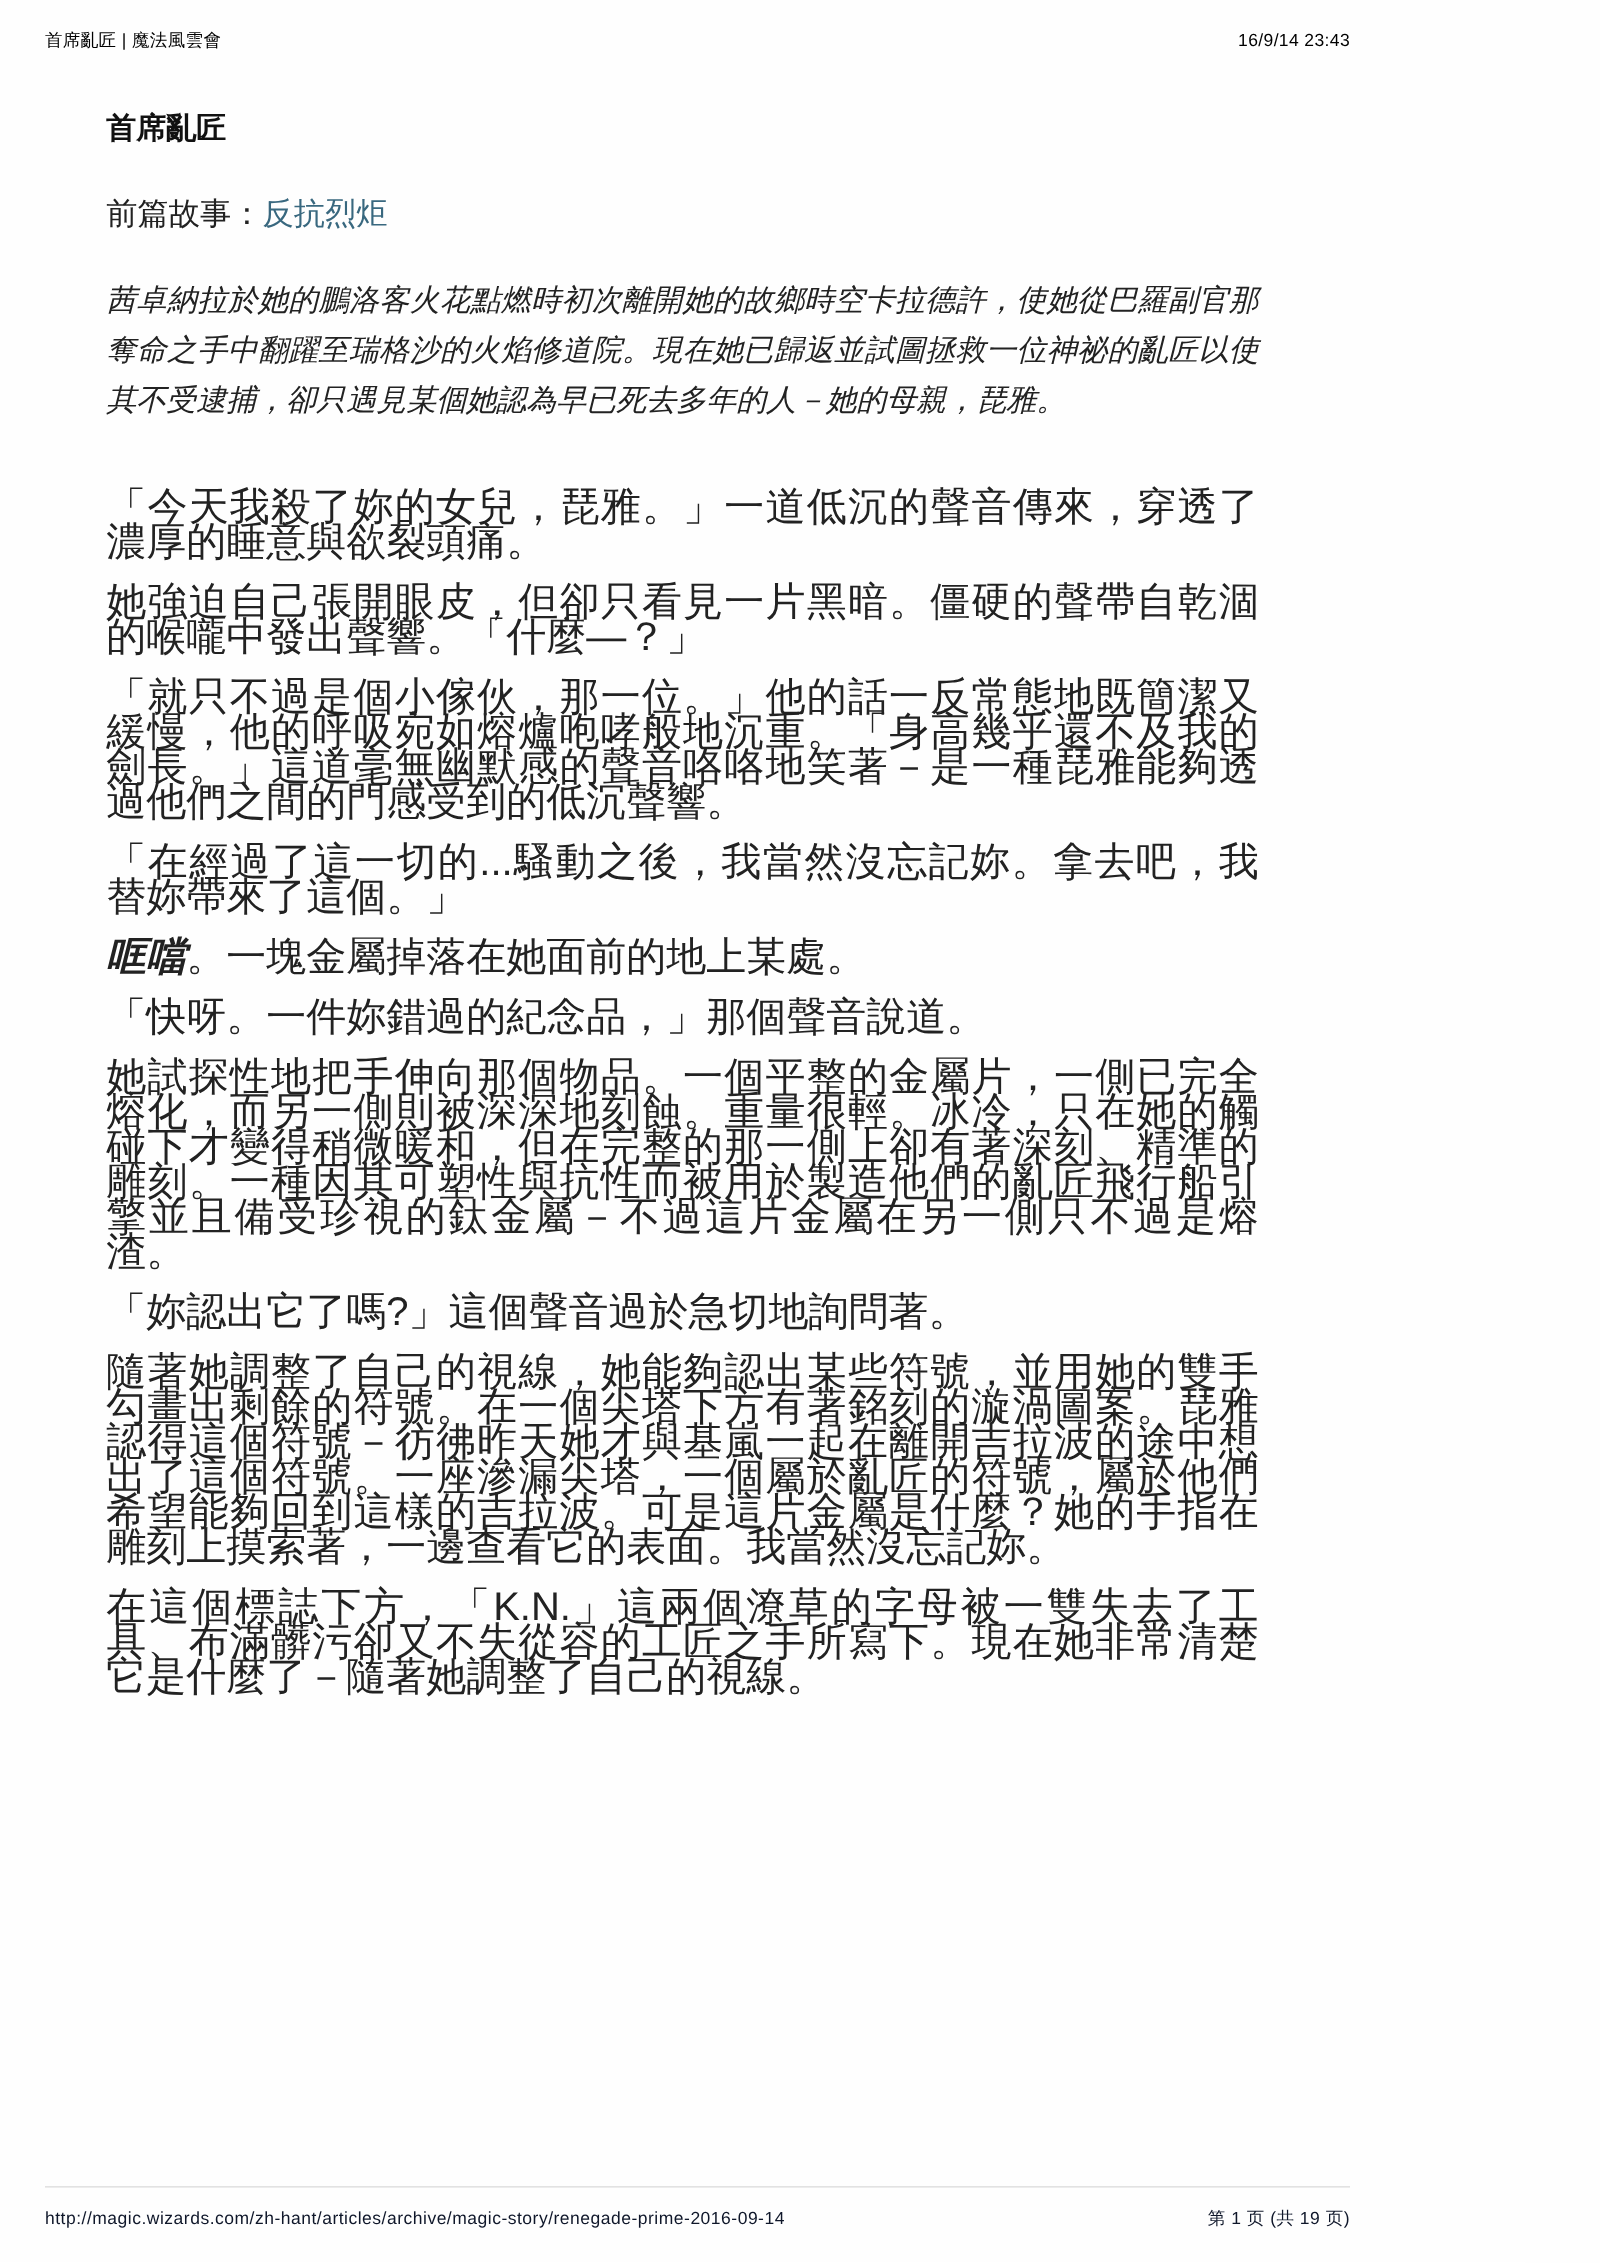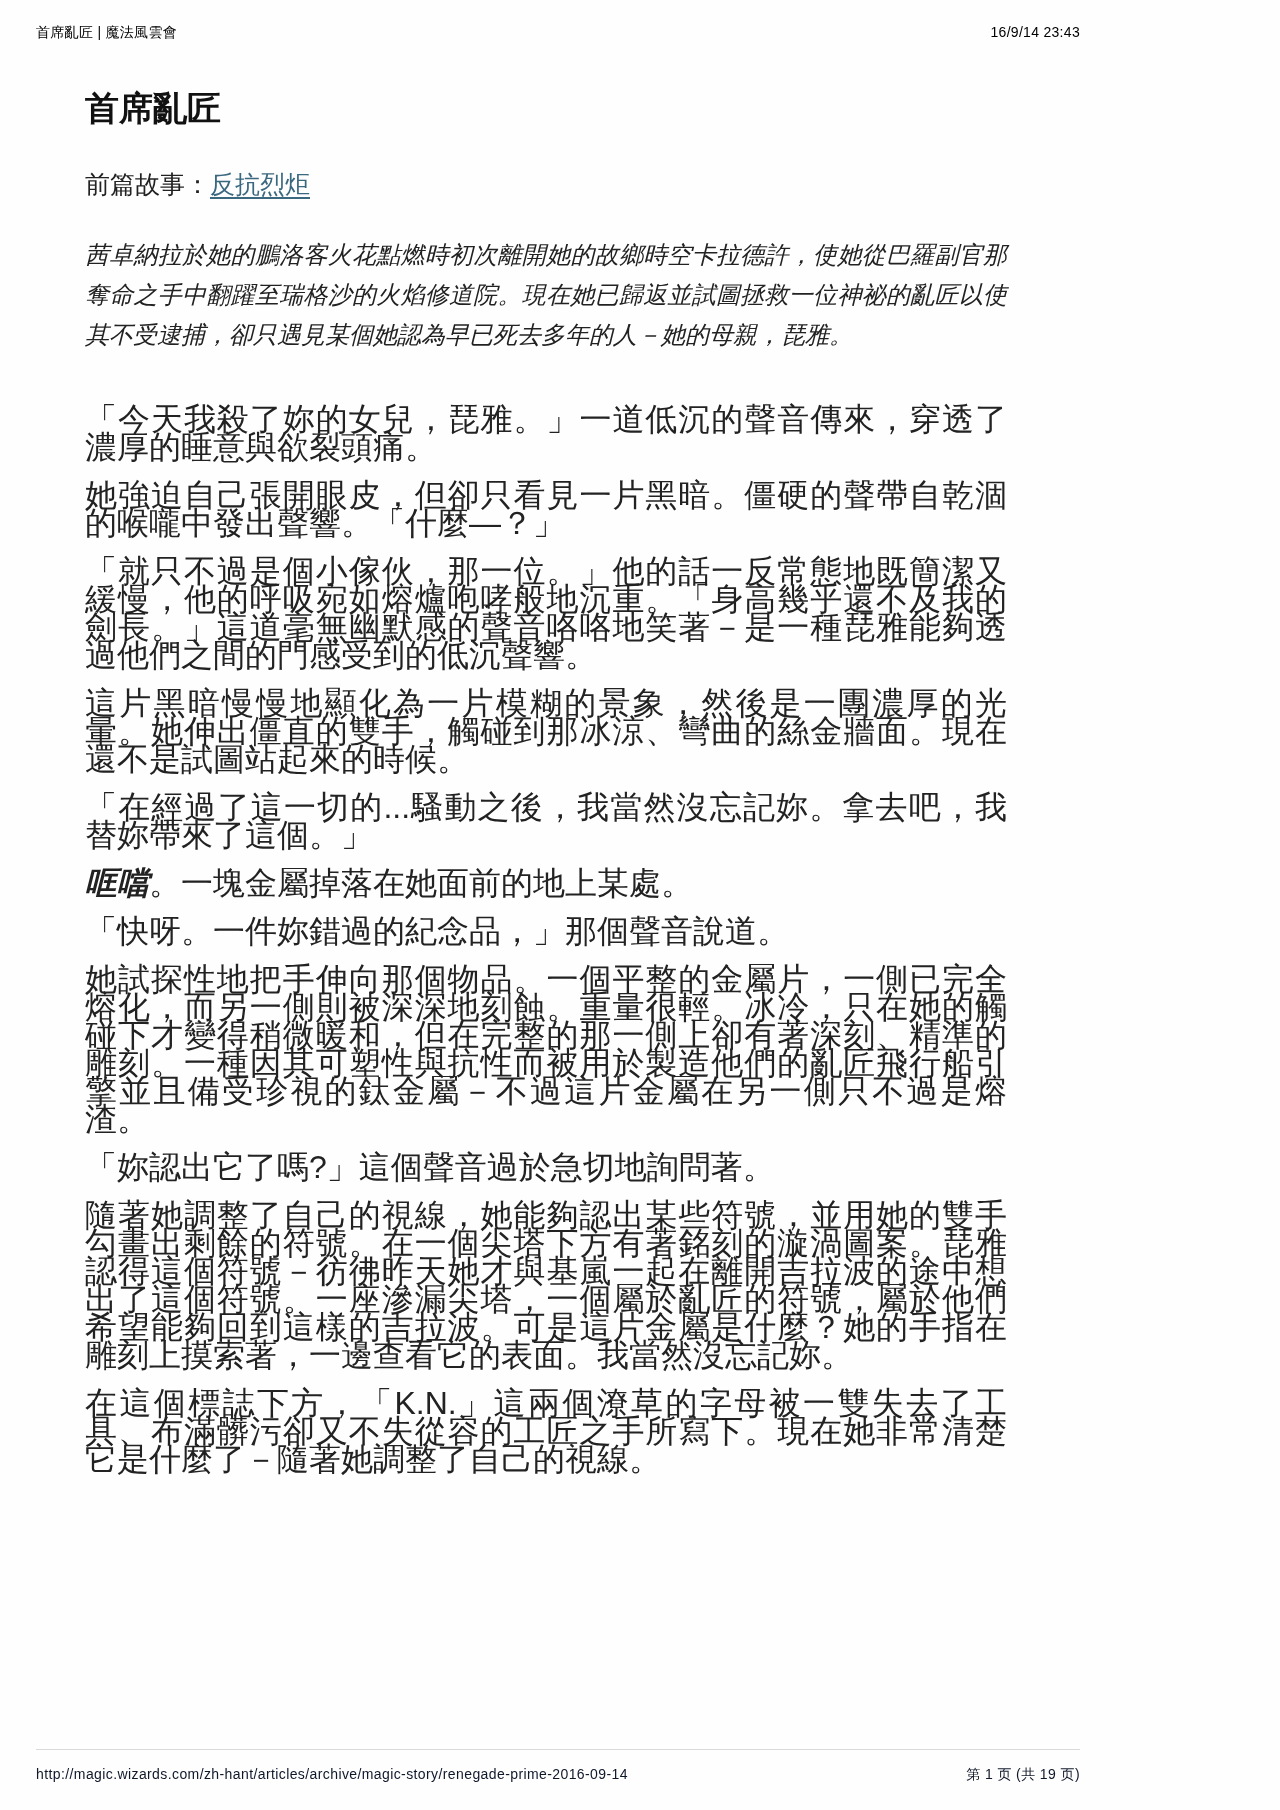--- a/index.html
+++ b/index.html
@@ -30,33 +30,32 @@
     color: #000000;
     letter-spacing: 0.3px;
   }
   .content {
     position: absolute;
     top: 86px;
     left: 85px;
     width: 922px;
   }
   .article-title {
-    font-size: 34px;
+    font-size: 24px;
     font-weight: bold;
     margin: 0 0 36px 0;
     color: #111111;
   }
   .prequel {
     font-size: 25px;
     margin: 0 0 34px 0;
     color: #222222;
   }
   .prequel a {
     color: var(--link);
-    text-decoration: underline;
     text-underline-offset: 4px;
     cursor: pointer;
   }
   .intro {
     font-style: italic;
     font-size: 24px;
     line-height: 40px;
     margin: 0 0 50px 0;
     text-align: justify;
     color: #222222;
@@ -104,21 +103,20 @@
 
     <h1 class="article-title">首席亂匠</h1>
 
     <p class="prequel"><span>前篇故事：</span><a>反抗烈炬</a></p>
 
     <p class="intro">茜卓納拉於她的鵬洛客火花點燃時初次離開她的故鄉時空卡拉德許，使她從巴羅副官那奪命之手中翻躍至瑞格沙的火焰修道院。現在她已歸返並試圖拯救一位神祕的亂匠以使其不受逮捕，卻只遇見某個她認為早已死去多年的人－她的母親，琵雅。</p>
 
     <p class="para">「今天我殺了妳的女兒，琵雅。」一道低沉的聲音傳來，穿透了濃厚的睡意與欲裂頭痛。</p>
     <p class="para">她強迫自己張開眼皮，但卻只看見一片黑暗。僵硬的聲帶自乾涸的喉嚨中發出聲響。「什麼—？」</p>
     <p class="para">「就只不過是個小傢伙，那一位。」他的話一反常態地既簡潔又緩慢，他的呼吸宛如熔爐咆哮般地沉重。「身高幾乎還不及我的劍長。」這道毫無幽默感的聲音咯咯地笑著－是一種琵雅能夠透過他們之間的門感受到的低沉聲響。</p>
-    <p class="para">這片黑暗慢慢地顯化為一片模糊的景象，然後是一團濃厚的光暈。她伸出僵直的雙手，觸碰到那冰涼、彎曲的絲金牆面。現在還不是試圖站起來的時候。</p>
     <p class="para">「在經過了這一切的...騷動之後，我當然沒忘記妳。拿去吧，我替妳帶來了這個。」</p>
     <p class="para"><em>哐噹</em><span>。一塊金屬掉落在她面前的地上某處。</span></p>
     <p class="para">「快呀。一件妳錯過的紀念品，」那個聲音說道。</p>
     <p class="para">她試探性地把手伸向那個物品。一個平整的金屬片，一側已完全熔化，而另一側則被深深地刻蝕。重量很輕。冰冷，只在她的觸碰下才變得稍微暖和，但在完整的那一側上卻有著深刻、精準的雕刻。一種因其可塑性與抗性而被用於製造他們的亂匠飛行船引擎並且備受珍視的鈦金屬－不過這片金屬在另一側只不過是熔渣。</p>
     <p class="para">「妳認出它了嗎?」這個聲音過於急切地詢問著。</p>
     <p class="para">隨著她調整了自己的視線，她能夠認出某些符號，並用她的雙手勾畫出剩餘的符號。在一個尖塔下方有著銘刻的漩渦圖案。琵雅認得這個符號－彷彿昨天她才與基嵐一起在離開吉拉波的途中想出了這個符號。一座滲漏尖塔，一個屬於亂匠的符號，屬於他們希望能夠回到這樣的吉拉波。可是這片金屬是什麼？她的手指在雕刻上摸索著，一邊查看它的表面。我當然沒忘記妳。</p>
     <p class="para">在這個標誌下方，「K.N.」這兩個潦草的字母被一雙失去了工具、布滿髒污卻又不失從容的工匠之手所寫下。現在她非常清楚它是什麼了－隨著她調整了自己的視線。</p>
 
   </main>
 

